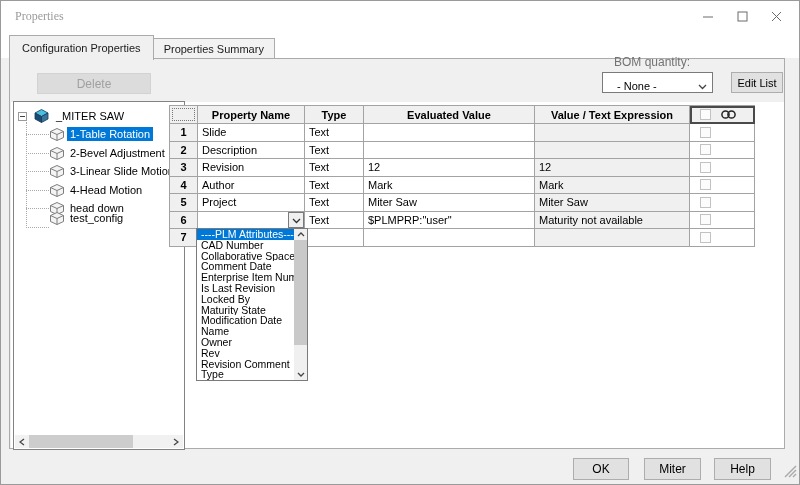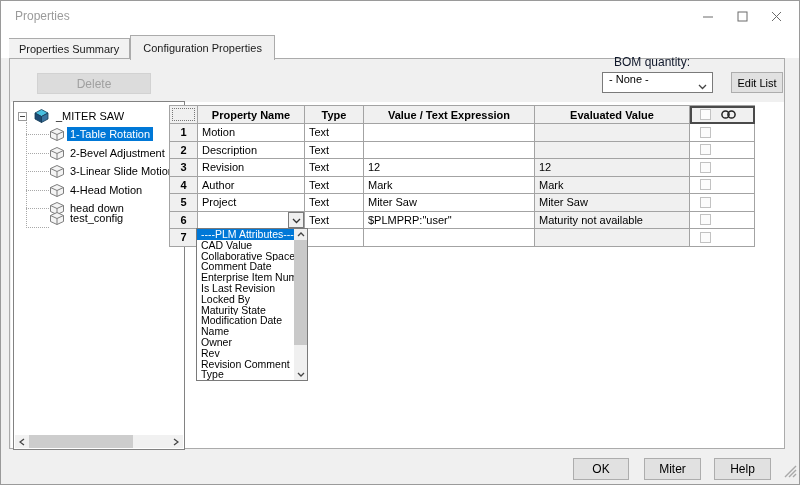--- a/index.html
+++ b/index.html
@@ -1,42 +1,42 @@
 <!DOCTYPE html>
 <html style="--accent: #0078d7;"><head>
 <meta charset="utf-8">
 <style>
   * { margin:0; padding:0; box-sizing:border-box; }
   html,body { width:800px; height:485px; background:#e8e8e8; font-family:"Liberation Sans", sans-serif; }
   .win { position:relative; width:800px; height:485px; background:#f0f0f0; border:1px solid #9a9a9a; overflow:hidden; }
 
   
-  .titlebar { position:absolute; left:0; top:0; right:0; height:31px; background:#ffffff; }
+  .titlebar { position:absolute; left:0; top:0; right:0; height:31px; background:#ffffff;font-family:Liberation Serif, serif; }
   .title { position:absolute; left:14px; top:8px; font-size:12px; color:#9b9b9b; }
   .winctrls { position:absolute; right:6px; top:0; height:31px; display:flex; }
   .wbtn { width:34px; height:31px; display:flex; align-items:center; justify-content:center; }
   .wbtn svg { stroke:#6b6b6b; fill:none; stroke-width:1; }
 
   
   .headband { position:absolute; left:0; top:31px; right:0; height:26px; background:#ffffff; }
 
   
   .tabstrip { position:absolute; left:8px; top:33px; height:25px; display:flex; align-items:flex-end; z-index:3; }
   .tab { font-size:11px; color:#1a1a1a; white-space:nowrap; }
   .tab.active { height:25px; line-height:24px; padding:0 12px; background:#f0f0f0; border:1px solid #ababab; border-bottom:none; margin-bottom:-1px; z-index:4; }
   .tab.inactive { height:21px; line-height:20px; padding:0 10px; background:#f2f2f2; border:1px solid #ababab; border-left:none; }
 
   
   .page { position:absolute; left:8px; top:57px; width:776px; height:391px; background:#f0f0f0; border:1px solid #ababab; z-index:1; }
   .whitearea { position:absolute; left:1px; top:43px; width:773px; height:346px; background:#ffffff; }
 
   
   .btn-delete { position:absolute; left:27px; top:14px; width:114px; height:21px; background:#dcdcdc; border:1px solid #d2d2d2; color:#a0a0a0; font-size:12px; font-family:inherit; }
-  .bom-label { position:absolute; left:604px; top:-4px; font-size:12px; color:#0f172a; }
-  .bom-select { position:absolute; left:592px; top:13px; width:111px; height:21px; background:#fff; border:1px solid #7a7a7a; font-size:11px; display:flex; align-items:flex-start; padding-left:6px; }
+  .bom-label { position:absolute; left:604px; top:-4px; font-size:12px; color:#737373; }
+  .bom-select { position:absolute; left:592px; top:13px; width:111px; height:21px; background:#fff; border:1px solid #7a7a7a; font-size:11px; display:flex; align-items:flex-end; padding-left:14px; }
   .bom-select .chev { position:absolute; right:5px; top:7px; }
   .btn-editlist { position:absolute; left:721px; top:13px; width:52px; height:21px; background:#e1e1e1; border:1px solid #adadad; font-size:11px; font-family:inherit; }
 
   
   .tree { position:absolute; left:12px; top:100px; width:172px; height:349px; background:#fff; border:1px solid #828282; z-index:2; overflow:hidden; font-size:11px; }
   .trow { position:absolute; height:16px; display:flex; align-items:center; white-space:nowrap; }
   .trow .lbl { padding:1px 3px; }
   .trow .lbl.sel { background:var(--accent); color:#fff; }
   .expander { position:absolute; left:4px; top:10px; width:9px; height:9px; border:1px solid #9a9a9a; background:#fff; }
   .expander:before { content:""; position:absolute; left:1px; top:3px; width:5px; height:1px; background:#444; }
@@ -100,22 +100,22 @@
         <span><svg width="11" height="11">
               <line x1="1" y1="1" x2="10" y2="10"></line>
               <line x1="10" y1="1" x2="1" y2="10"></line>
             </svg></span>
       </span>
     </div>
   </div>
   <div class="headband"></div>
 
   <div class="tabstrip">
+    <span class="tab active">Configuration Properties</span>
     <span class="tab inactive">Properties Summary</span>
-    <span class="tab active">Configuration Properties</span>
   </div>
 
   <div class="page">
     <button class="btn-delete">Delete</button>
     <span class="bom-label">BOM quantity:</span>
     <div class="bom-select">
       <span>- None -</span>
       <span class="chev"><svg width="9" height="6">
             <polyline points="1,1 4.5,4.5 8,1"></polyline>
           </svg></span>
@@ -220,34 +220,34 @@
         </span>
     </div>
   </div>
 
   <div class="grid">
     <div class="cell hcell">
         <span class="marquee"></span>
       </div>
     <div class="cell hcell">Property Name</div>
     <div class="cell hcell">Type</div>
+    <div class="cell hcell">Evaluated Value</div>
     <div class="cell hcell">Value / Text Expression</div>
-    <div class="cell hcell">Evaluated Value</div>
     <div class="cell hcell linkhead" style="justify-content:flex-start;">
       <span class="cbx"></span>
       <span class="linkicon" style="margin-left:8px; display:flex;">
           <svg width="19" height="11">
             <circle cx="6.5" cy="5.5" r="3.6"></circle>
             <circle cx="12.5" cy="5.5" r="3.6"></circle>
           </svg>
         </span>
     </div>
 
     <div class="cell numcell">1</div>
-    <div class="cell ncell">Motion</div>
+    <div class="cell ncell">Slide</div>
     <div class="cell tcell">Text</div>
     <div class="cell vcell"></div>
     <div class="cell ecell"></div>
     <div class="cell kcell">
         <span class="cbx"></span>
       </div>
 
     <div class="cell numcell">2</div>
     <div class="cell ncell">Description</div>
     <div class="cell tcell">Text</div>
@@ -305,21 +305,21 @@
     <div class="cell tcell"></div>
     <div class="cell vcell"></div>
     <div class="cell ecell"></div>
     <div class="cell kcell">
         <span class="cbx"></span>
       </div>
   </div>
 
   <div class="ddlist">
     <div class="dd-item sel">----PLM Attributes----</div>
-    <div class="dd-item">CAD Value</div>
+    <div class="dd-item">CAD Number</div>
     <div class="dd-item">Collaborative Space</div>
     <div class="dd-item">Comment Date</div>
     <div class="dd-item">Enterprise Item Number</div>
     <div class="dd-item">Is Last Revision</div>
     <div class="dd-item">Locked By</div>
     <div class="dd-item">Maturity State</div>
     <div class="dd-item">Modification Date</div>
     <div class="dd-item">Name</div>
     <div class="dd-item">Owner</div>
     <div class="dd-item">Rev</div>

